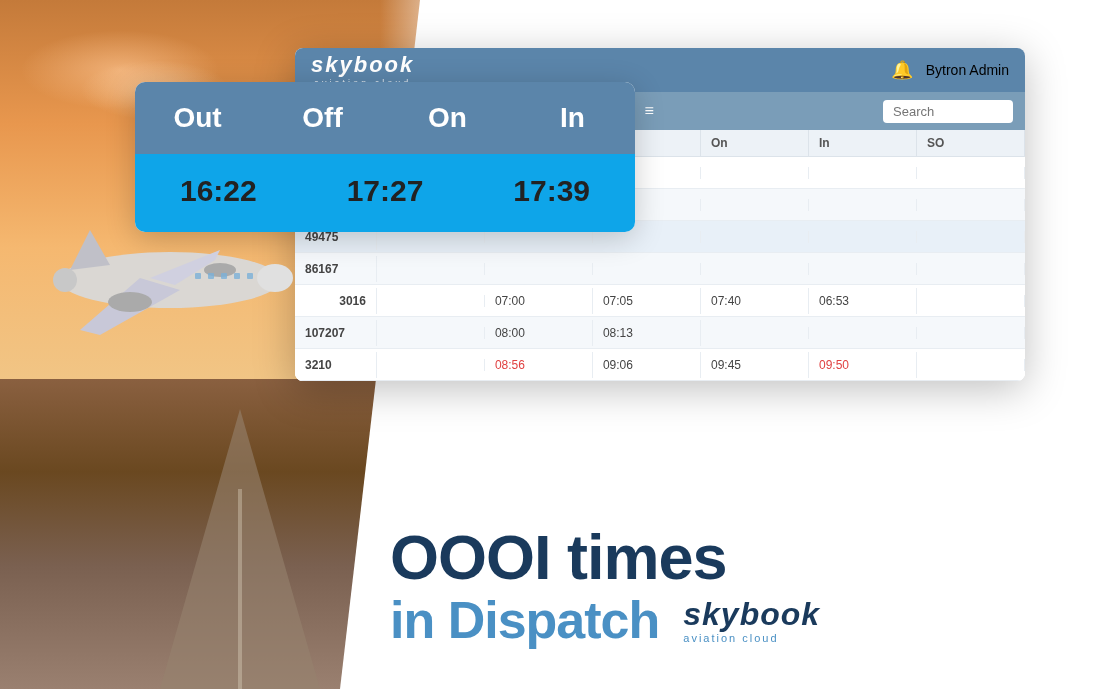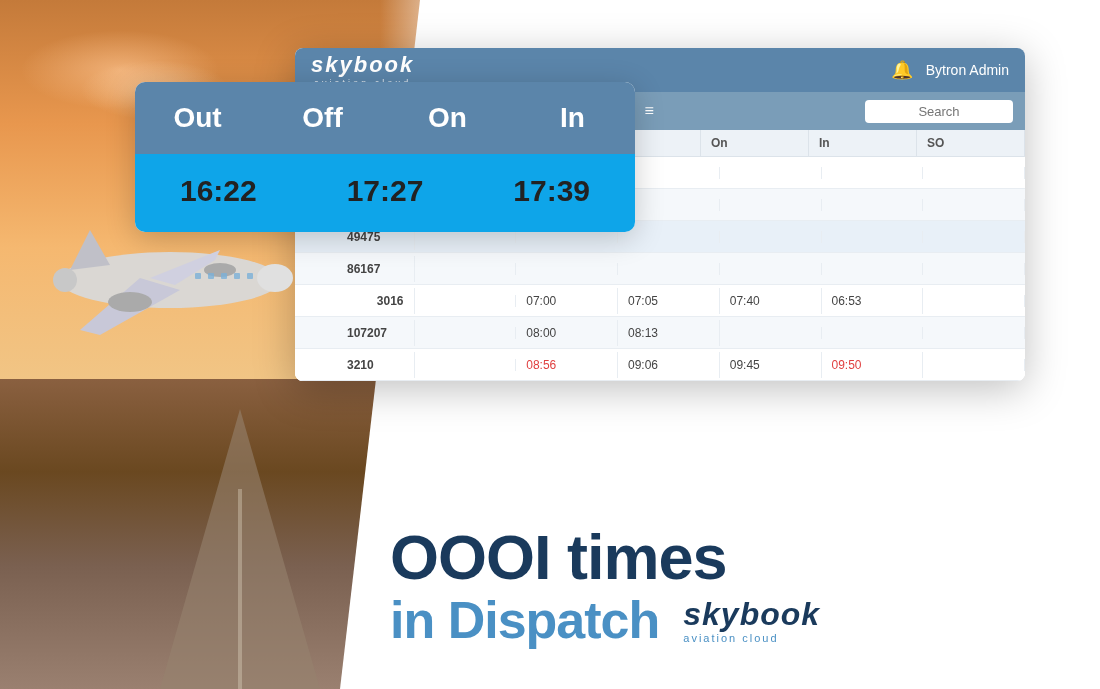--- a/index.html
+++ b/index.html
@@ -48,21 +48,21 @@
       align-items: center;
       gap: 12px;
     }
 
     .bell-icon {
       color: #fff;
       font-size: 18px;
     }
 
     .user-name {
-      color: #ffffff;
+      color: #000000;
       font-size: 14px;
       font-weight: 500;
     }
 
     
     .app-toolbar {
       background: #7a9db8;
       padding: 4px 12px;
       display: flex;
       align-items: center;
@@ -101,23 +101,22 @@
       border-radius: 3px;
     }
 
     .search-box {
       margin-left: auto;
       background: #fff;
       border: none;
       border-radius: 4px;
       padding: 4px 10px;
       font-size: 13px;
-      width: 148px;
+      width: 130px;
       outline: none;
-      text-align: center;
     }
 
     
     .data-table-wrapper {
       background: #fff;
       overflow: hidden;
     }
 
     .table-header-row {
       display: flex;
@@ -189,21 +188,21 @@
     .table-row:nth-child(even) { background: #fff; }
 
     .td-cell {
       padding: 6px 10px;
       font-size: 12px;
       color: #444;
       flex: 1;
       border-right: 1px solid #e8edf2;
     }
 
-    .td-cell:first-child { flex: 0.7; font-weight: 600; margin-left: 42px; }
+    .td-cell:first-child { flex: 0.7; font-weight: 600; }
 
     .td-cell.red { color: #e04040; }
 
     
     .bottom-text {
       position: absolute;
       bottom: 40px;
       left: 390px;
       z-index: 3;
     }

